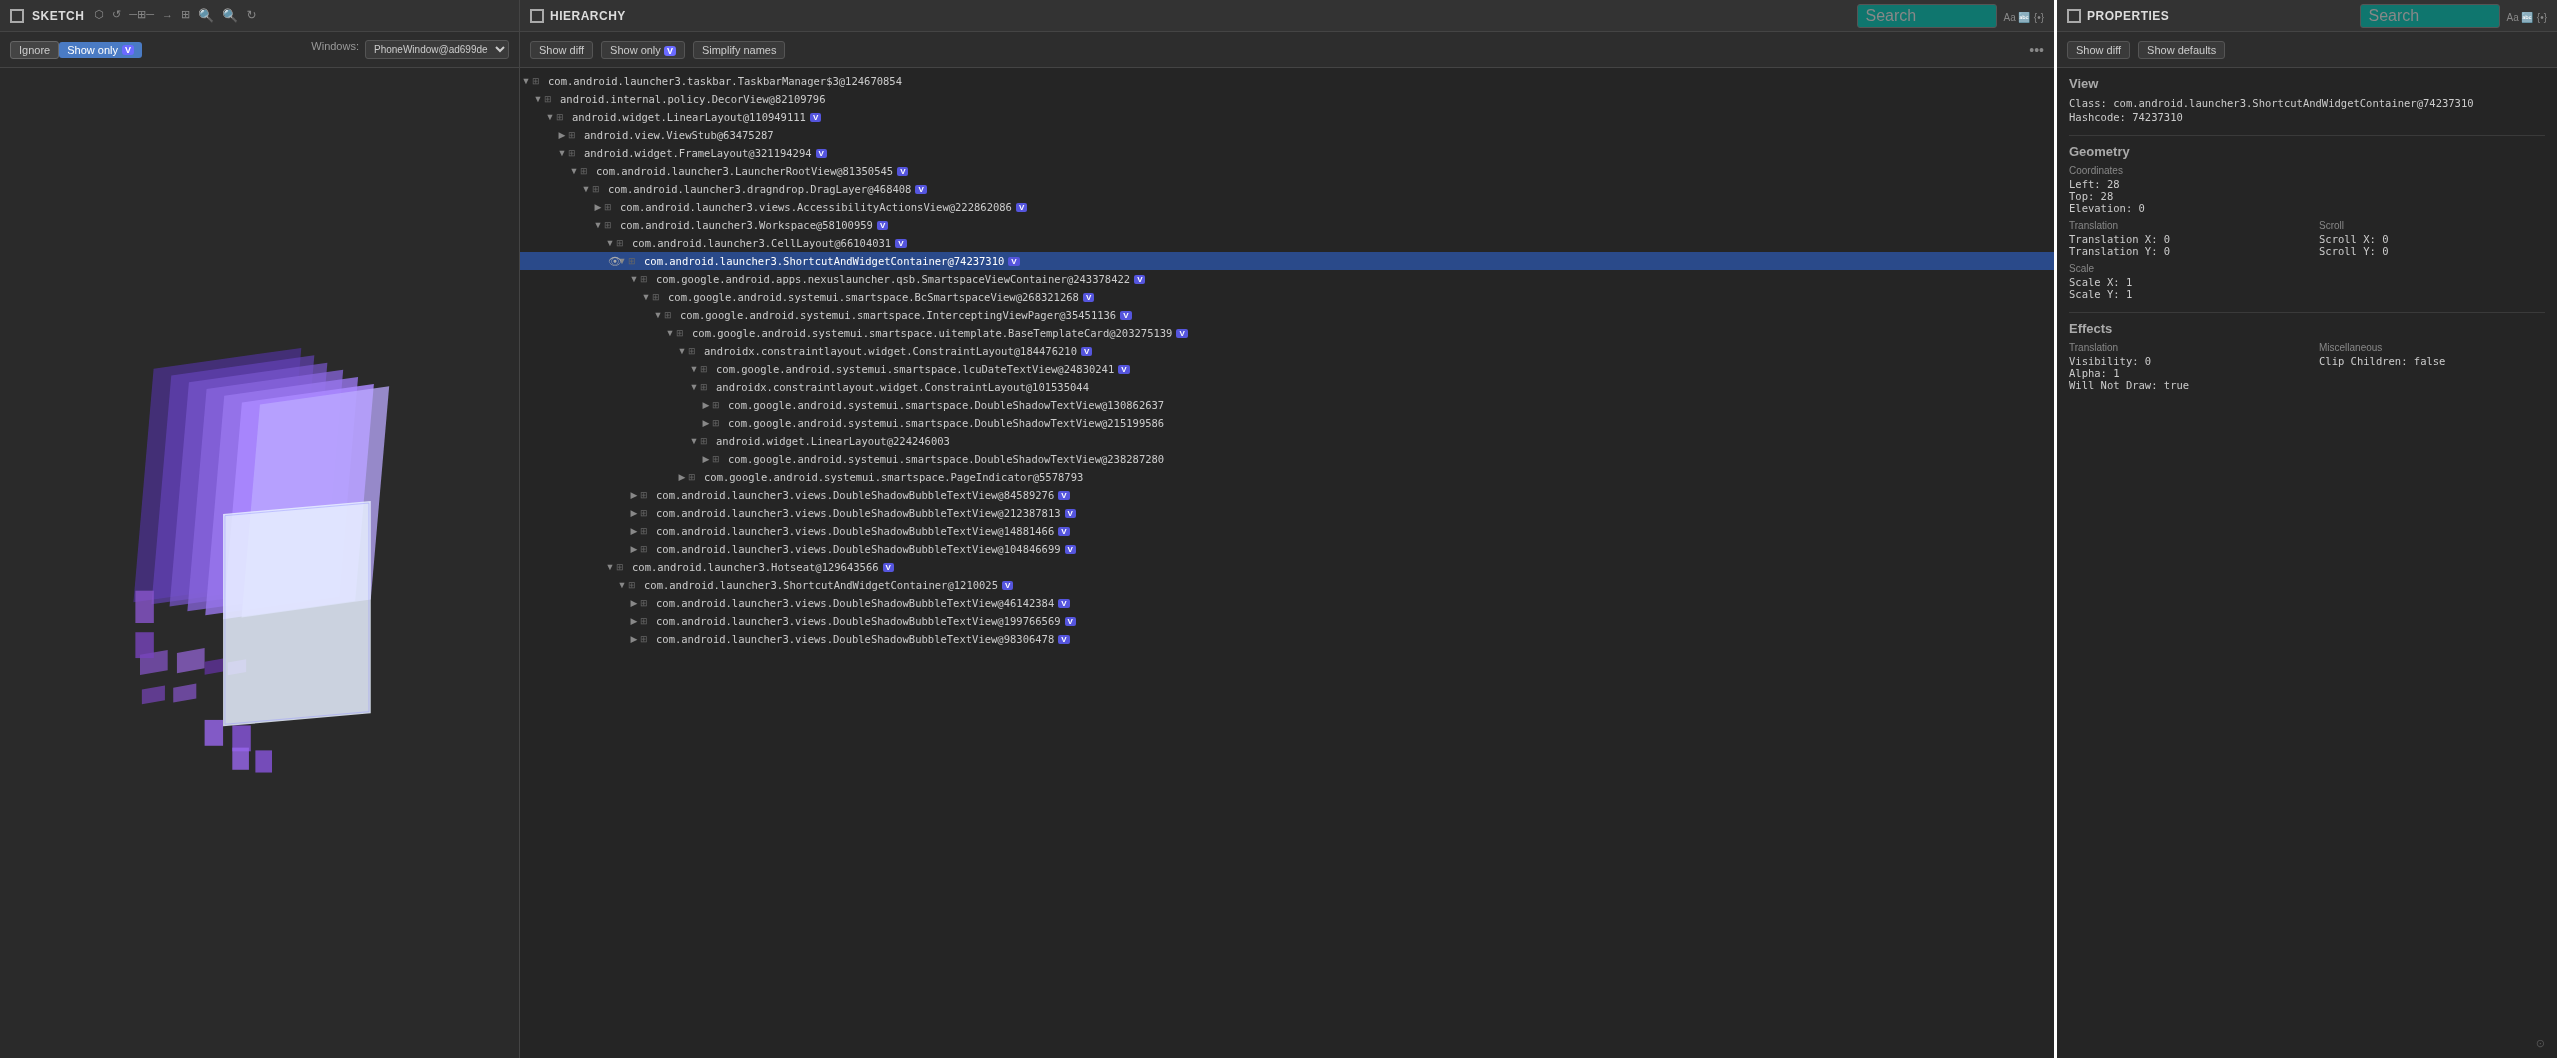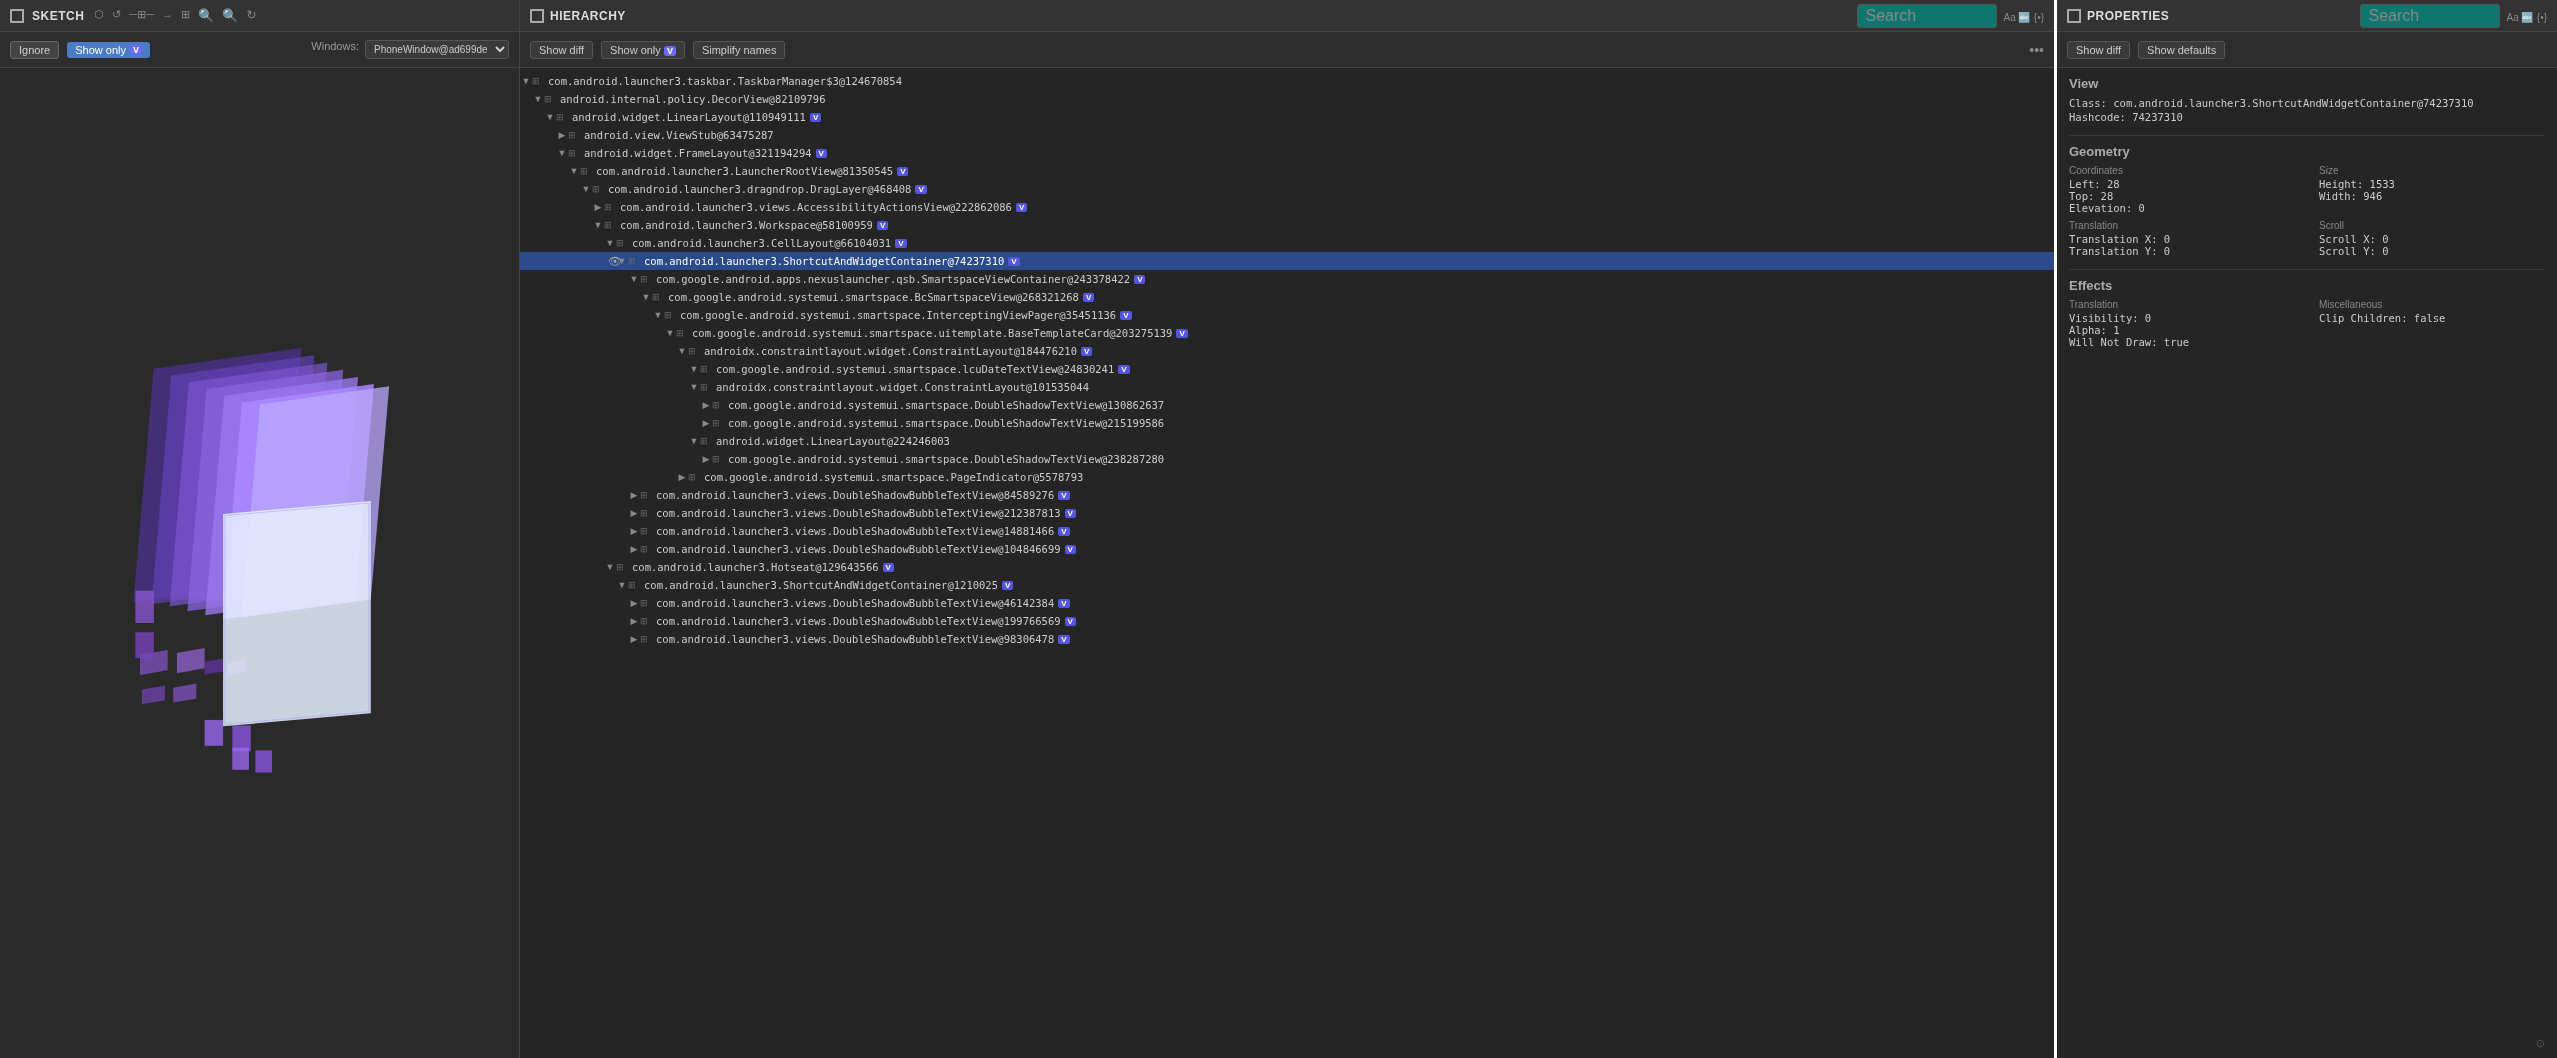--- a/index.html
+++ b/index.html
@@ -5,21 +5,21 @@
     * { box-sizing: border-box; margin: 0; padding: 0; }
     body { font-family: 'Segoe UI', Arial, sans-serif; font-size: 11px; background: #1e1e1e; color: #ccc; display: flex; flex-direction: column; height: 100vh; overflow: hidden; }
     
     .app-container { display: flex; flex-direction: row; height: 100vh; width: 100%; }
     
     
     .sketch-panel { width: 520px; min-width: 520px; background: #2a2a2a; display: flex; flex-direction: column; border-right: 1px solid #444; }
     .sketch-header { background: #333; padding: 6px 10px; display: flex; align-items: center; gap: 8px; border-bottom: 1px solid #444; height: 32px; }
     .panel-title { font-size: 12px; font-weight: 700; color: #ddd; letter-spacing: 0.5px; display: flex; align-items: center; gap: 6px; }
     .panel-icon { width: 14px; height: 14px; border: 2px solid #aaa; display: inline-block; }
-    .sketch-toolbar { padding: 6px 10px; display: flex; align-items: center; gap: 8px; border-bottom: 1px solid #444; height: 36px; background: #2d2d2d; }
+    .sketch-toolbar { padding: 6px 10px; display: flex; align-items: center; gap: 0; border-bottom: 1px solid #444; height: 36px; background: #2d2d2d; }
     .sketch-toolbar-right { margin-left: auto; display: flex; gap: 6px; font-size: 11px; color: #aaa; }
     .btn-ignore { background: #444; border: 1px solid #666; color: #ccc; padding: 2px 8px; border-radius: 3px; font-size: 11px; cursor: pointer; }
     .btn-show-only { background: #4a7bc4; border: none; color: #fff; padding: 2px 8px; border-radius: 3px; font-size: 11px; cursor: pointer; display: flex; align-items: center; gap: 4px; }
     .badge-v { background: #6a6aff; color: white; border-radius: 3px; font-size: 9px; padding: 0px 3px; font-weight: bold; }
     .windows-label { font-size: 11px; color: #999; }
     .windows-select { background: #3a3a3a; border: 1px solid #555; color: #ccc; padding: 2px 4px; font-size: 10px; border-radius: 3px; }
     
     .sketch-canvas { flex: 1; background: #2a2a2a; display: flex; align-items: center; justify-content: center; overflow: hidden; position: relative; }
     
     
@@ -405,37 +405,40 @@
 
       <div class="prop-section">
         <div class="prop-section-title">Geometry</div>
         <div class="prop-row">
           <div class="prop-col">
             <div class="prop-label">Coordinates</div>
             <div class="prop-value">Left: 28</div>
             <div class="prop-value">Top: 28</div>
             <div class="prop-value">Elevation: 0</div>
           </div>
-          <div class="prop-col">
-            <div class="prop-label">Size</div>
-            <div class="prop-value">Height: 1533</div>
-            <div class="prop-value">Width: 946</div>
-          </div>
         </div>
         <div class="prop-row" style="margin-top:6px;">
           <div class="prop-col">
             <div class="prop-label">Translation</div>
             <div class="prop-value">Translation X: 0</div>
             <div class="prop-value">Translation Y: 0</div>
           </div>
           <div class="prop-col">
             <div class="prop-label">Scroll</div>
             <div class="prop-value">Scroll X: 0</div>
             <div class="prop-value">Scroll Y: 0</div>
           </div>
+        </div>
+        <div class="prop-row" style="margin-top:6px;">
+          <div class="prop-col">
+            <div class="prop-label">Scale</div>
+            <div class="prop-value">Scale X: 1</div>
+            <div class="prop-value">Scale Y: 1</div>
+          </div>
+          <div class="prop-col"></div>
         </div>
       </div>
 
       <hr class="prop-divider">
 
       <div class="prop-section">
         <div class="prop-section-title">Effects</div>
         <div class="prop-row">
           <div class="prop-col">
             <div class="prop-label">Translation</div>

